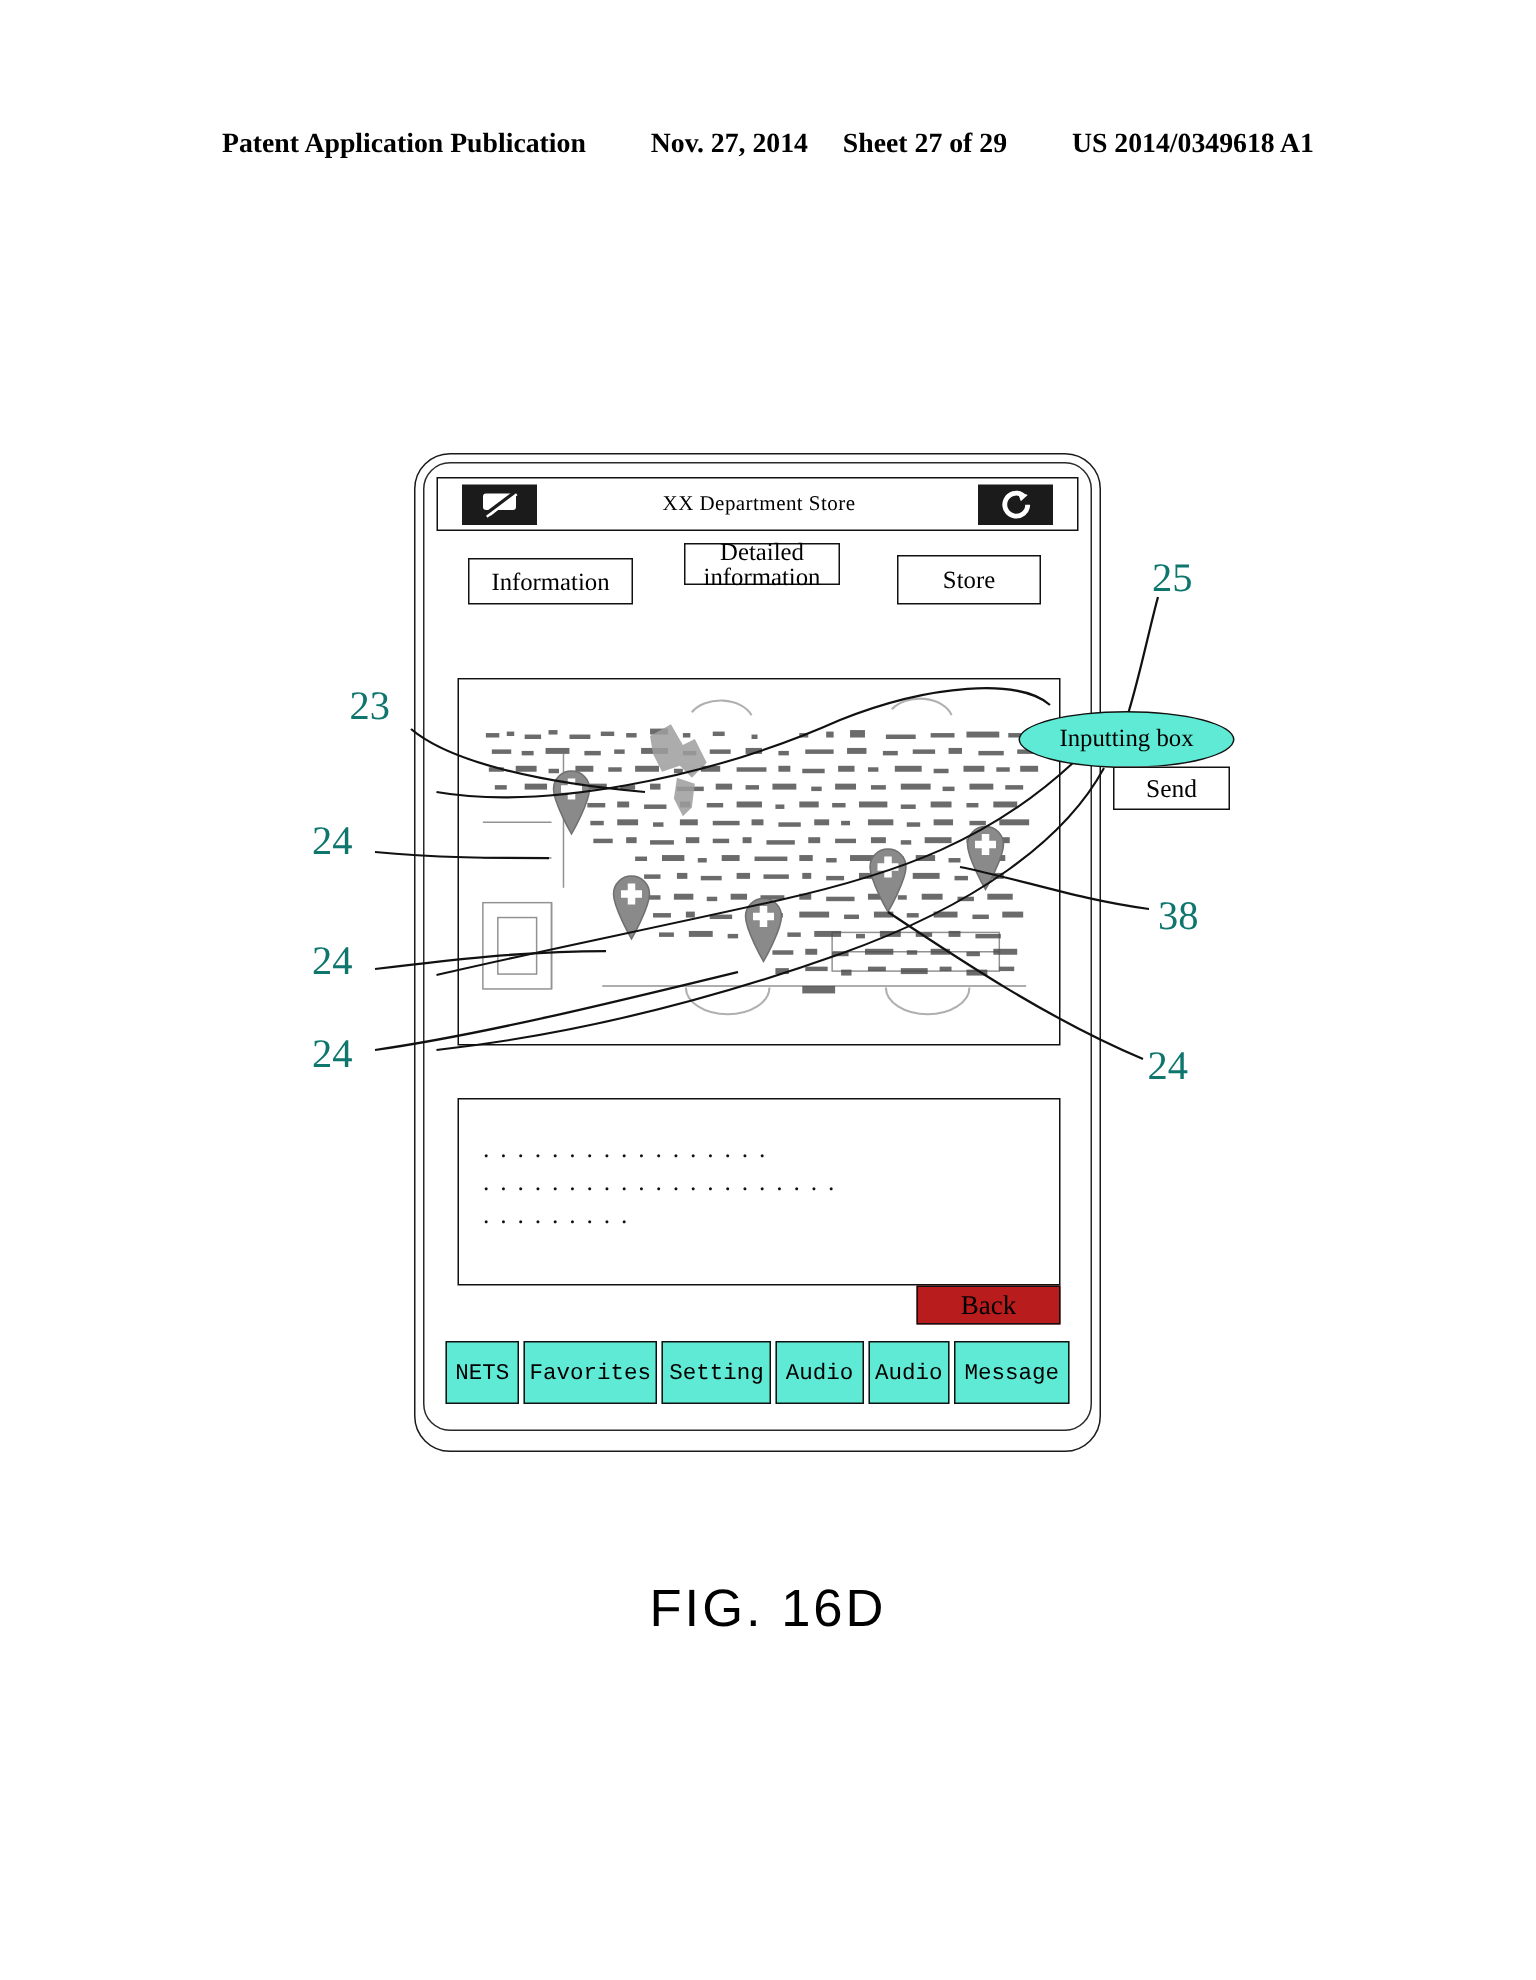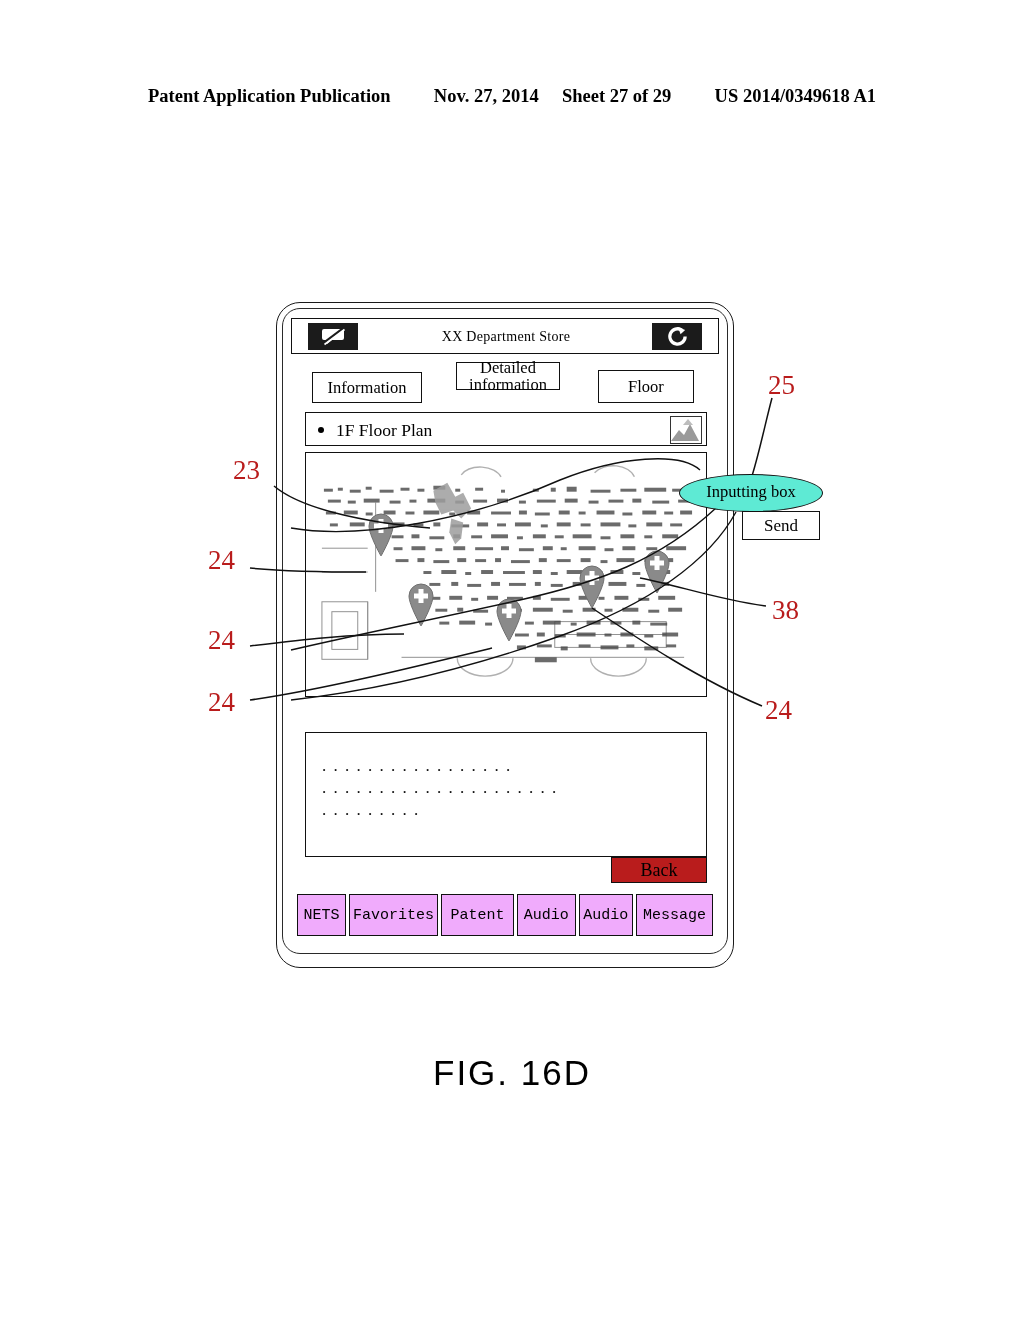--- a/index.html
+++ b/index.html
@@ -258,36 +258,36 @@
     left: 6px;
     top: 576px;
     width: 416px;
     height: 42px;
     display: flex;
     gap: 3px;
   }
   .nav-btn {
     border: 1.2px solid #111;
     box-sizing: border-box;
-    background: #f0abfc;
+    background: #5eead4;
     font-family: "Liberation Mono", "DejaVu Sans Mono", monospace;
     font-size: 15px;
     display: flex;
     align-items: center;
     justify-content: center;
     white-space: nowrap;
     padding: 0 3px;
   }
 
   
   .ref {
     position: absolute;
     font-family: "Liberation Serif", "DejaVu Serif", serif;
     font-size: 27px;
-    color: #b91c1c;
+    color: #0f766e;
   }
   .ref-23 { left: 233px; top: 455px; }
   .ref-24a { left: 208px; top: 545px; }
   .ref-24b { left: 208px; top: 625px; }
   .ref-24c { left: 208px; top: 687px; }
   .ref-24d { left: 765px; top: 695px; }
   .ref-25  { left: 768px; top: 370px; }
   .ref-38  { left: 772px; top: 595px; }
 
   .leaders {
@@ -349,35 +349,24 @@
     <div class="tab-btn tab-info">
       <span>Information</span>
     </div>
     <div class="tab-btn tab-detailed">
       <span style="display:block">
         <span style="display:block">Detailed</span>
         <span style="display:block">information</span>
       </span>
     </div>
     <div class="tab-btn tab-view">
-      <span>Floor</span>
+      <span>Store</span>
     </div>
   </div>
 
-  <div class="fpbar">
-    <span class="bullet"></span>
-    <span class="label">1F Floor Plan</span>
-    <span class="img-icon">
-      <svg width="28" height="24" viewBox="0 0 28 24" aria-hidden="true">
-        <rect x="0" y="0" width="28" height="24" fill="#ffffff"></rect>
-        <path d="M0 24 L8 13 L13 18 L19 7 L28 24 Z" fill="#9a9a9a"></path>
-        <path d="M17 2 L22 8 L12 8 Z" fill="#bdbdbd"></path>
-      </svg>
-    </span>
-  </div>
 
   <div class="maparea">
     <svg class="map-noise" viewBox="0 0 402 245" preserveAspectRatio="none">
       <rect x="0" y="0" width="402" height="245" fill="#ffffff"></rect>
       <g fill="#3a3a3a" opacity="0.75">
         <rect x="18" y="36" width="9" height="3"></rect>
           <rect x="32" y="35" width="5" height="3"></rect>
         <rect x="44" y="37" width="11" height="3"></rect>
           <rect x="60" y="34" width="6" height="3"></rect>
         <rect x="74" y="37" width="14" height="3"></rect>
@@ -651,21 +640,21 @@
   </div>
 
   <div class="navbar">
     <div class="nav-btn" style="width:52px">
       <span>NETS</span>
     </div>
     <div class="nav-btn" style="width:92px">
       <span>Favorites</span>
     </div>
     <div class="nav-btn" style="width:78px">
-      <span>Patent</span>
+      <span>Setting</span>
     </div>
     <div class="nav-btn" style="width:62px">
       <span>Audio</span>
     </div>
     <div class="nav-btn" style="width:58px">
       <span>Audio</span>
     </div>
     <div class="nav-btn" style="width:82px">
       <span>Message</span>
     </div>

